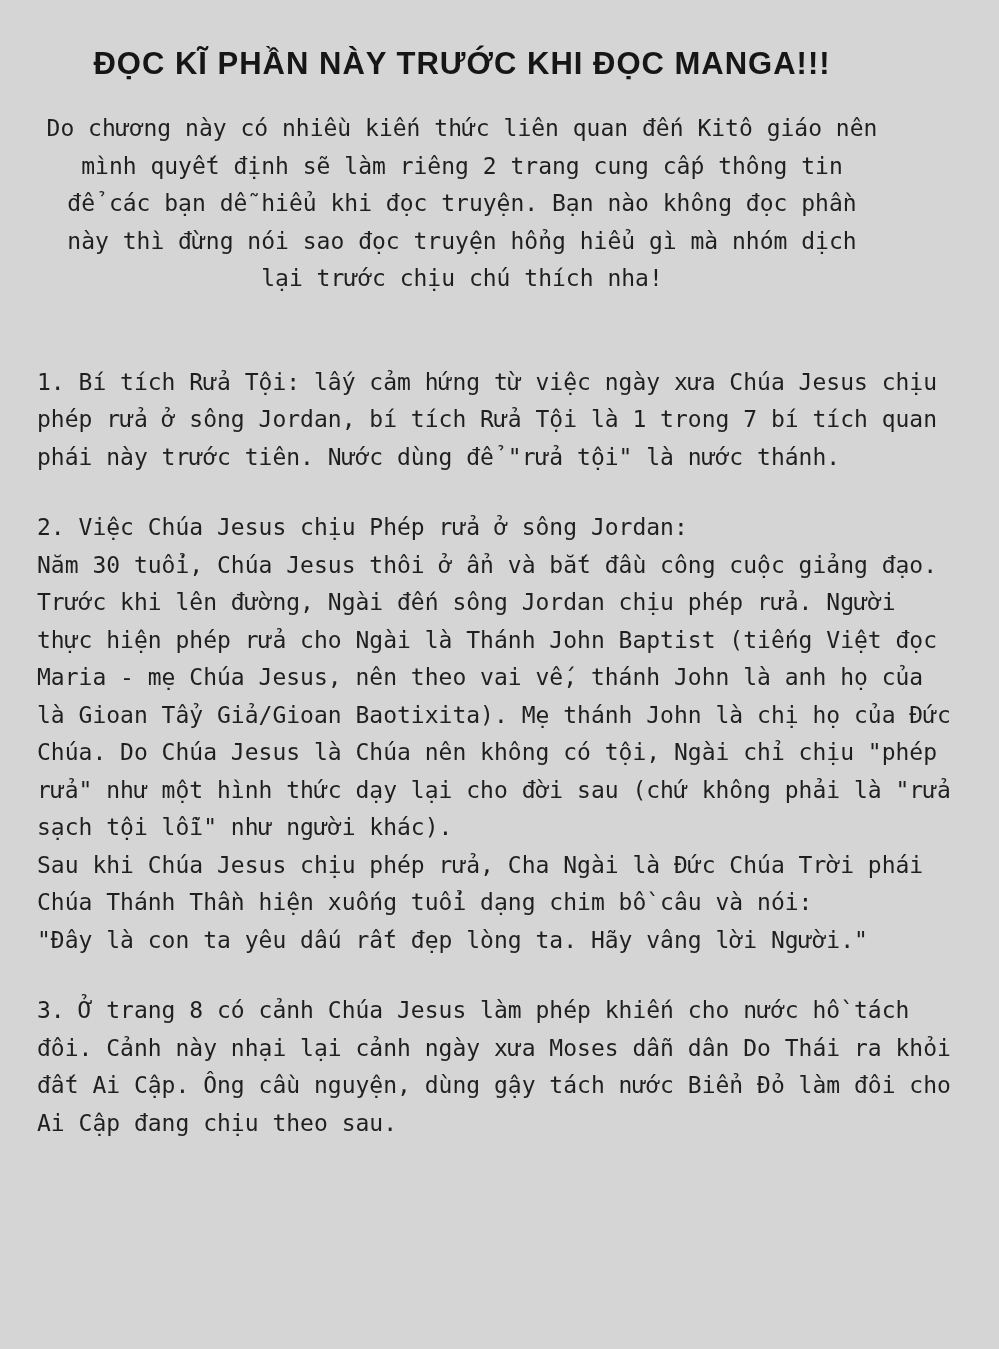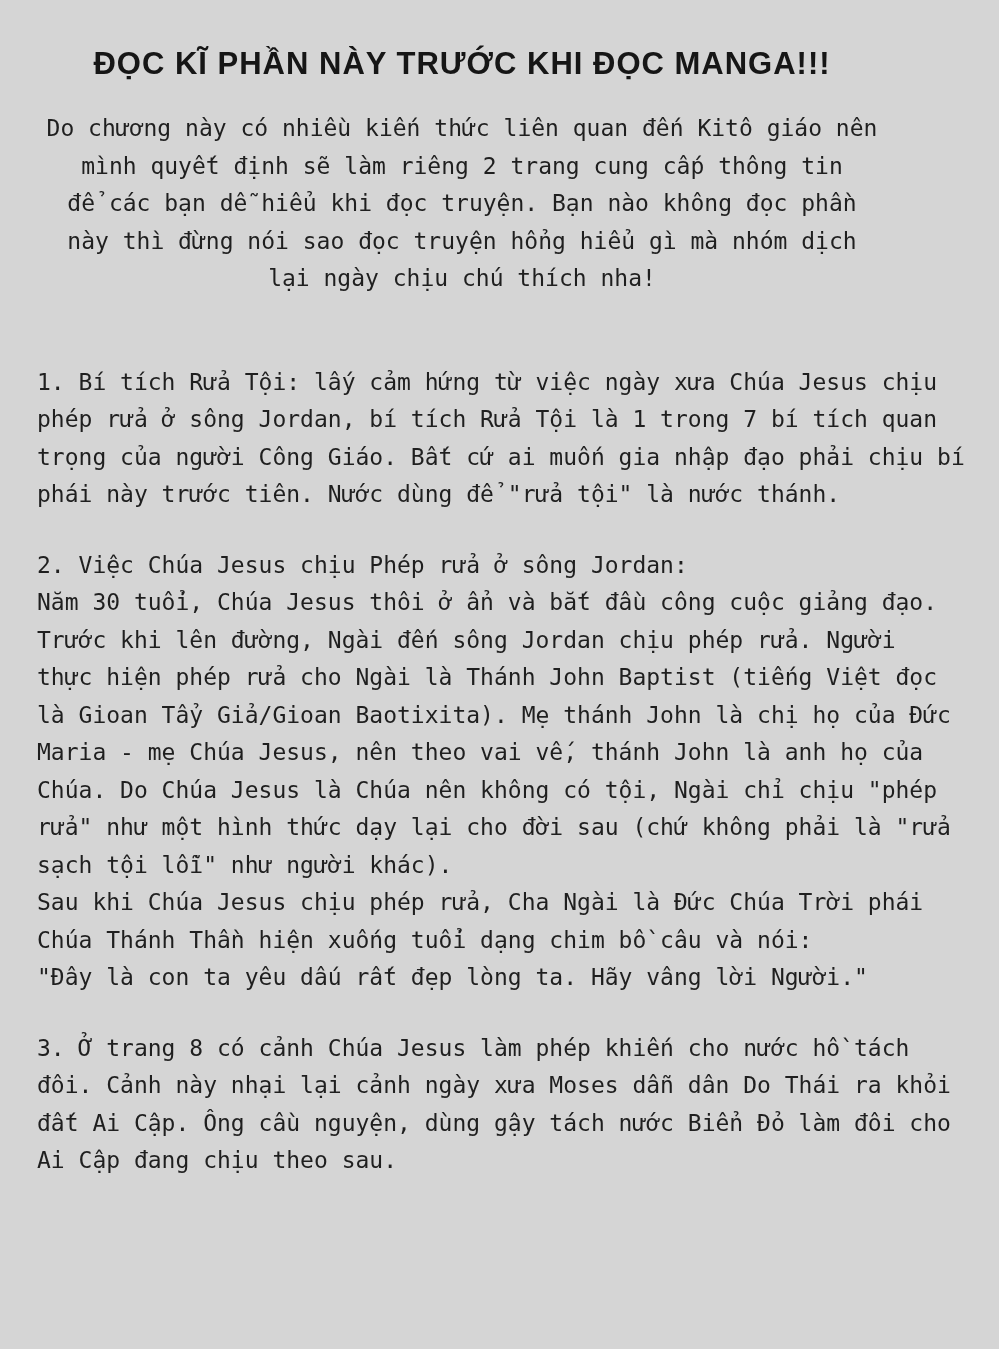--- a/index.html
+++ b/index.html
@@ -47,37 +47,36 @@
 
 <div class="page">
 
   <h1 class="title">ĐỌC KĨ PHẦN NÀY TRƯỚC KHI ĐỌC MANGA!!!</h1>
 
   <div class="intro">
     <div class="line">Do chương này có nhiều kiến thức liên quan đến Kitô giáo nên</div>
     <div class="line">mình quyết định sẽ làm riêng 2 trang cung cấp thông tin</div>
     <div class="line">để các bạn dễ hiểu khi đọc truyện. Bạn nào không đọc phần</div>
     <div class="line">này thì đừng nói sao đọc truyện hổng hiểu gì mà nhóm dịch</div>
-    <div class="line">lại ngày chịu chú thích nha!</div>
+    <div class="line">lại trước chịu chú thích nha!</div>
   </div>
 
   <div class="section">
     <div class="line">1. Bí tích Rửa Tội: lấy cảm hứng từ việc ngày xưa Chúa Jesus chịu</div>
     <div class="line">phép rửa ở sông Jordan, bí tích Rửa Tội là 1 trong 7 bí tích quan</div>
-    <div class="line">trọng của người Công Giáo. Bất cứ ai muốn gia nhập đạo phải chịu bí</div>
     <div class="line">phái này trước tiên. Nước dùng để "rửa tội" là nước thánh.</div>
   </div>
 
   <div class="section">
     <div class="line">2. Việc Chúa Jesus chịu Phép rửa ở sông Jordan:</div>
     <div class="line">Năm 30 tuổi, Chúa Jesus thôi ở ẩn và bắt đầu công cuộc giảng đạo.</div>
     <div class="line">Trước khi lên đường, Ngài đến sông Jordan chịu phép rửa. Người</div>
     <div class="line">thực hiện phép rửa cho Ngài là Thánh John Baptist (tiếng Việt đọc</div>
+    <div class="line">Maria - mẹ Chúa Jesus, nên theo vai vế, thánh John là anh họ của</div>
     <div class="line">là Gioan Tẩy Giả/Gioan Baotixita). Mẹ thánh John là chị họ của Đức</div>
-    <div class="line">Maria - mẹ Chúa Jesus, nên theo vai vế, thánh John là anh họ của</div>
     <div class="line">Chúa. Do Chúa Jesus là Chúa nên không có tội, Ngài chỉ chịu "phép</div>
     <div class="line">rửa" như một hình thức dạy lại cho đời sau (chứ không phải là "rửa</div>
     <div class="line">sạch tội lỗi" như người khác).</div>
     <div class="line">Sau khi Chúa Jesus chịu phép rửa, Cha Ngài là Đức Chúa Trời phái</div>
     <div class="line">Chúa Thánh Thần hiện xuống tuổi dạng chim bồ câu và nói:</div>
     <div class="line">"Đây là con ta yêu dấu rất đẹp lòng ta. Hãy vâng lời Người."</div>
   </div>
 
   <div class="section">
     <div class="line">3. Ở trang 8 có cảnh Chúa Jesus làm phép khiến cho nước hồ tách</div>

